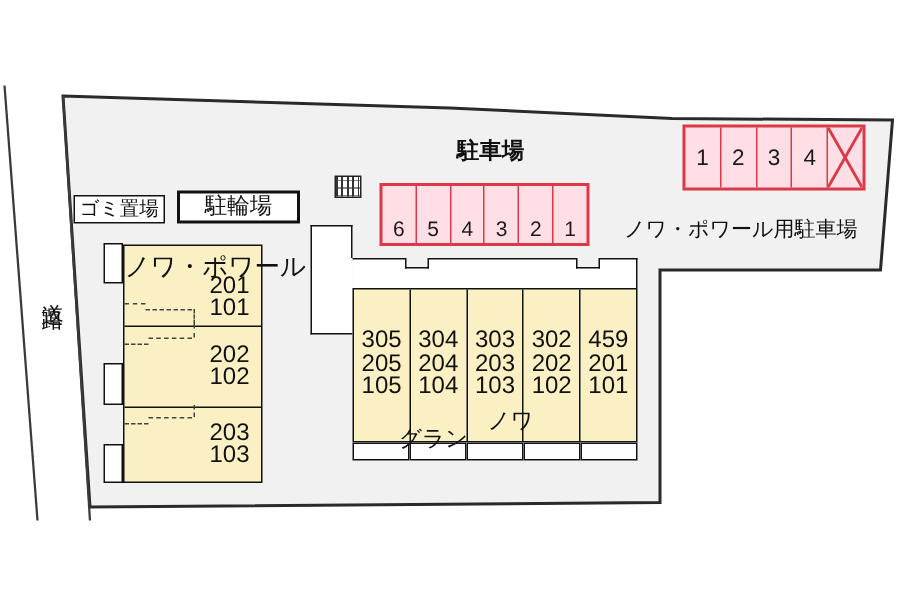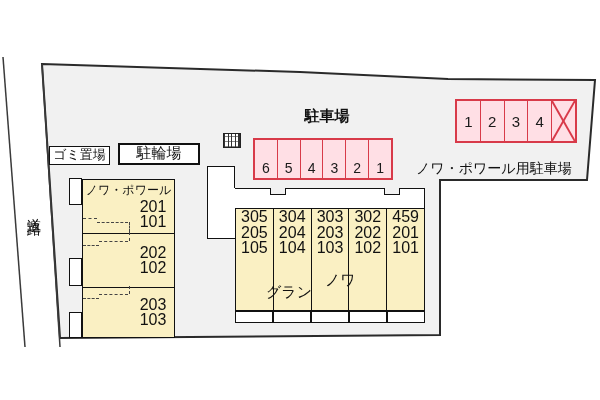--- a/index.html
+++ b/index.html
@@ -1,20 +1,20 @@
 <!DOCTYPE html>
 <html><head>
 <meta charset="utf-8">
 <style>
   * { margin:0; padding:0; box-sizing:border-box; }
   html,body { background:#fff; }
   body { font-family:"Liberation Sans","DejaVu Sans",sans-serif; color:#111; }
   #canvas { position:relative; width:600px; height:400px; background:#fff; overflow:hidden; }
   #bg-svg { position:absolute; left:0; top:0; z-index:0; }
-  .abs { position:absolute;margin-top:16px; }
+  .abs { position:absolute; }
   .whitebox { background:#fff; border:1.5px solid #111; display:flex; align-items:flex-end; justify-content:center; }
   .lbl { color:#111; white-space:nowrap; }
   
   .prow { display:flex; background:#ffdfe5; border:2px solid #d83a49; z-index:2; }
   .pcell { flex:1 1 0; position:relative; display:flex; justify-content:center; }
   .pcell + .pcell { border-left:1.5px solid #d83a49; }
   .pcell .num { font-size:14px; color:#1a1a1a; }
   .bottom-num { align-items:flex-end; padding-bottom:2px; }
   .center-num { align-items:center; }
   .center-num .num { font-size:15px; }
@@ -24,21 +24,21 @@
   .unit-num { position:absolute; font-size:16px; line-height:15px; text-align:center; width:44px; }
   .porch { background:#fff; border:1.5px solid #111; z-index:1; }
   .dashh { border-top:1.3px dashed #444; height:0; z-index:3; }
   .dashv { border-left:1.3px dashed #444; width:0; z-index:3; }
   
   #stair-block { background:#fff; border:1.6px solid #111; border-right:none; z-index:1; }
   #stair-seg { background:#111; z-index:2; }
   #corridor { background:#fff; border-top:1.6px solid #111; border-right:1.6px solid #111; z-index:1; }
   .notch { background:#f1f1f1; border:1.4px solid #111; border-top:none; z-index:3; }
   #units { background:#faf0c3; border:1.6px solid #111; display:flex; z-index:2; }
-  .ucol { flex:1 1 0; text-align:center; font-size:16px; line-height:15.5px; }
+  .ucol { flex:1 1 0; text-align:center; padding-top:26px; font-size:16px; line-height:15.5px; }
   .ucol + .ucol { border-left:1.4px solid #111; }
   #balconies { display:flex; z-index:2; }
   .bal { flex:1 1 0; background:#fff; border:1.3px solid #111; }
   .kat { position:absolute; font-size:15px; z-index:3; white-space:nowrap; }
   
   #grate { border:1.2px solid #222;
     background-image:
       repeating-linear-gradient(90deg,#333 0 1.2px,rgba(0,0,0,0) 1.2px 3.6px),
       repeating-linear-gradient(0deg,#888 0 1px,rgba(0,0,0,0) 1px 5px);
     background-color:#fff; z-index:2; }
@@ -110,21 +110,21 @@
     </div>
   </div>
 
   <div class="abs lbl" style="left:416px; top:144px; width:152px; text-align:center; font-size:14px;">ノワ・ポワール用駐車場</div>
 
   <div class="abs porch" style="left:69px; top:162px; width:13px; height:27px;"></div>
   <div class="abs porch" style="left:69px; top:242px; width:13px; height:28px;"></div>
   <div class="abs porch" style="left:69px; top:296px; width:13px; height:26px;"></div>
 
   <div class="abs" id="left-building" style="left:82px; top:163px; width:93px; height:159px;">
-    <div class="lbl" style="position:absolute; top:2px; width:100%; text-align:center; font-size:12px;">ノワ・ポワール</div>
+    <div class="lbl" style="position:absolute; top:2px; width:100%; text-align:center; font-size:17px;">ノワ・ポワール</div>
     <div class="hdiv" style="top:53px;"></div>
     <div class="hdiv" style="top:107px;"></div>
     <div class="unit-num" style="left:48px; top:19px;">201</div>
     <div class="unit-num" style="left:48px; top:34px;">101</div>
     <div class="unit-num" style="left:48px; top:65px;">202</div>
     <div class="unit-num" style="left:48px; top:80px;">102</div>
     <div class="unit-num" style="left:48px; top:117px;">203</div>
     <div class="unit-num" style="left:48px; top:132px;">103</div>
   </div>
 

